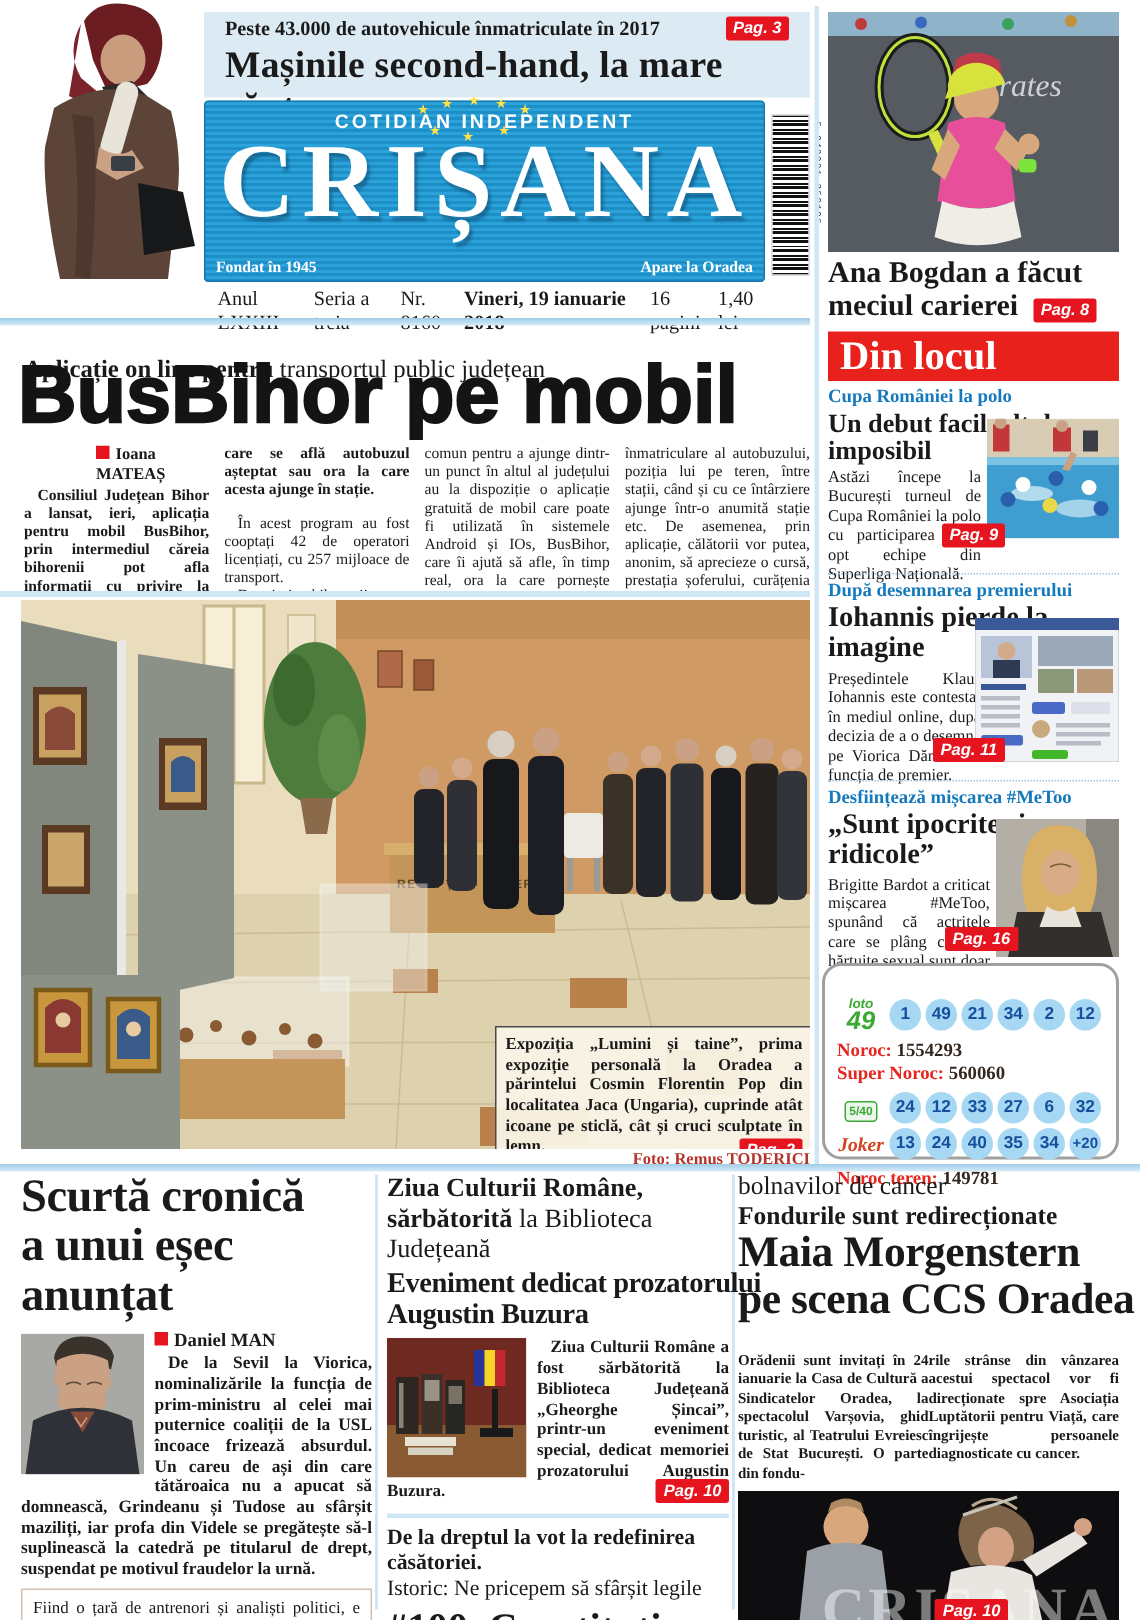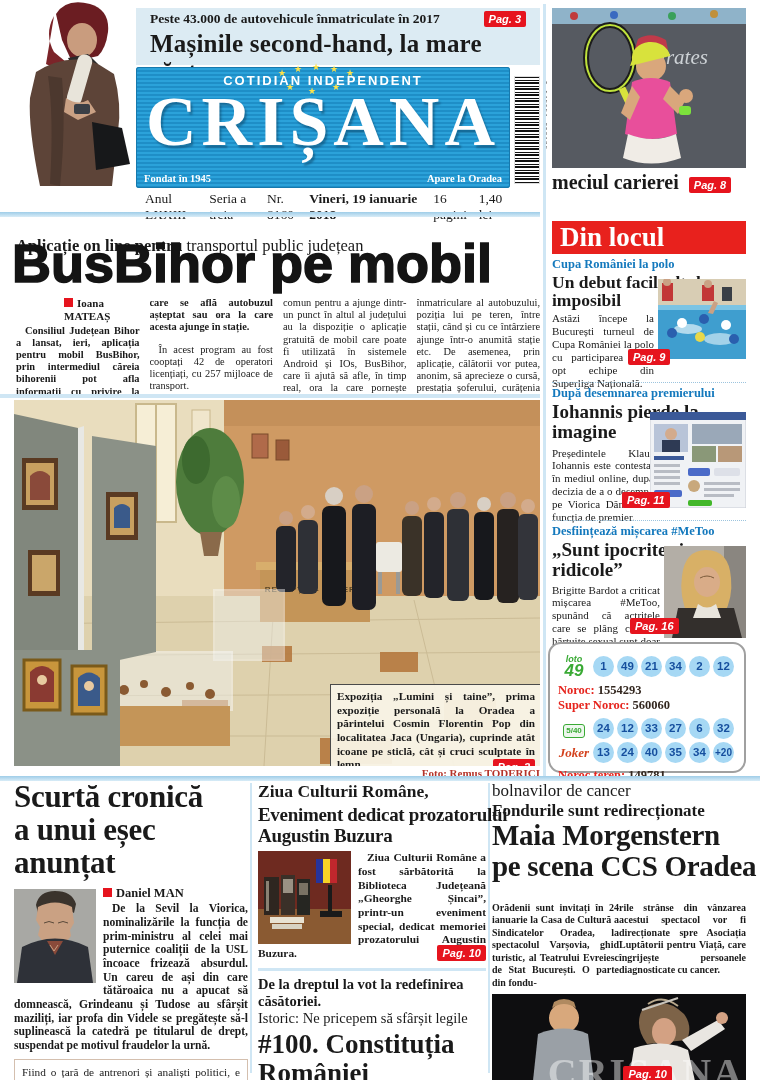--- a/index.html
+++ b/index.html
@@ -66,21 +66,21 @@
      font-weight:bold;font-size:27px;line-height:33px;padding-left:8px;}
   .sumar-item{left:552px;width:194px;position:absolute;}
   .si-kicker{font-size:12.5px;}
   .si-head{font-weight:bold;font-size:17.5px;line-height:1.04;margin-top:1px;}
   .si-text{font-size:11px;line-height:1.18;margin-top:3px;}
   .si-photo{position:absolute;right:0;overflow:hidden;}
   .si-badge{position:absolute;}
   .si-sep{left:552px;width:194px;height:0;border-top:1px dotted #9cc4de;position:absolute;}
   
   .lottery{left:548px;top:642px;width:198px;height:131px;border:2px solid #a0a0a0;
-     border-radius:13px;background:#fff;padding:11px 8px;box-sizing:border-box;}
+     border-radius:13px;background:#fff;padding:21px 8px;box-sizing:border-box;}
   .lot-row{display:flex;align-items:center;gap:3px;}
   .ball{width:21px;height:21px;border-radius:50%;background:#a6d8f4;color:#164f9e;
      font:bold 11.5px/21px "Liberation Sans",sans-serif;text-align:center;flex:0 0 21px;}
   .lot-logo{width:32px;flex:0 0 32px;text-align:center;}
   .loto-top{display:block;font:bold italic 9px/8px "Liberation Sans",sans-serif;color:#3aaa35;}
   .loto-num{display:block;font:bold italic 17px/15px "Liberation Sans",sans-serif;color:#3aaa35;}
   .l540{display:inline-block;border:1.5px solid #3aaa35;border-radius:3px;color:#3aaa35;
      font:bold 8px/10px "Liberation Sans",sans-serif;padding:1px 2px;background:#eef7ee;}
   .jokerlogo{font:bold italic 13px "Liberation Serif",serif;color:#d4421e;}
   .lot-line{font-weight:bold;font-size:12.5px;line-height:15px;}
@@ -314,20 +314,21 @@
     <path d="M80 52 a19 16 0 0 1 38 -4 l-40 10z" fill="#d8e23c"></path>
     <path d="M80 74 q19 -8 38 0 l7 52 q-27 10 -52 0z" fill="#e84f9b"></path>
     <path d="M76 126 q25 10 48 0 l5 24 q-30 11 -58 0z" fill="#f0ece6"></path>
     <path d="M80 78 l-11 27 9 7 10 -23z" fill="#d9a77c"></path>
     <path d="M118 78 l15 15 -7 13 -15 -15z" fill="#d9a77c"></path>
     <rect x="127" y="98" width="12" height="9" rx="3" fill="#7ce23c"></rect>
     <circle cx="134" cy="88" r="7" fill="#d9a77c"></circle>
   </svg>
 </div>
 <div class="abs tennis-head">
+  <div>Ana Bogdan a făcut</div>
   <div><span>meciul carierei</span>&nbsp;&nbsp;<span class="badge">Pag. 8</span></div>
 </div>
 
 <div class="abs sumar-banner">Din locul</div>
 
 <div class="sumar-item" style="top:257px;height:124px">
   <div class="si-kicker kicker-blue">Cupa României la polo</div>
   <div class="si-head" style="width:168px">Un debut facil, altul imposibil</div>
   <div class="si-text jus" style="width:102px">Astăzi începe la București turneul de Cupa României la polo cu participarea celor opt echipe din Superliga Națională.</div>
   <div class="si-photo" style="top:22px;width:88px;height:80px">
@@ -469,20 +470,21 @@
   </div>
   <div class="bl-box jus">
     <span class="indent">Fiind o țară de antrenori și analiști politici, e greu să răzbați printre atâtea păreri pertinente și închegate ale celor două tabere: cei de la putere și simpatizanții lor o aseamănă deja pe Vasilica-Viorica Dăncilă cu Margareth Thatcher, deși cariera ei politică s-a împotmolit într-un singur raport de europarlamentar întocmit după 8 ani; #rezist i-au pus deja Vioricăi sub claia de păr tapat și blond platinat celebra mustață a lui Daddy, o banalitate miștocărească de care s-au...</span>
     
   </div>
 </div>
 
 <div class="abs bottom-middle">
   <div class="bm-kicker">
     <div style="font-weight:bold">Ziua Culturii Române,</div>
+    <div><b>sărbătorită</b><span> la Biblioteca Județeană</span></div>
   </div>
   <div class="bm-head">
     <div>Eveniment dedicat prozatorului</div>
     <div>Augustin Buzura</div>
   </div>
   <div class="bm-row">
     <div class="bm-photo">
       <svg viewBox="0 0 93 93" width="93" height="93">
         <rect width="93" height="93" fill="#6e2a20"></rect>
         <rect y="58" width="93" height="35" fill="#8a5a32"></rect>

